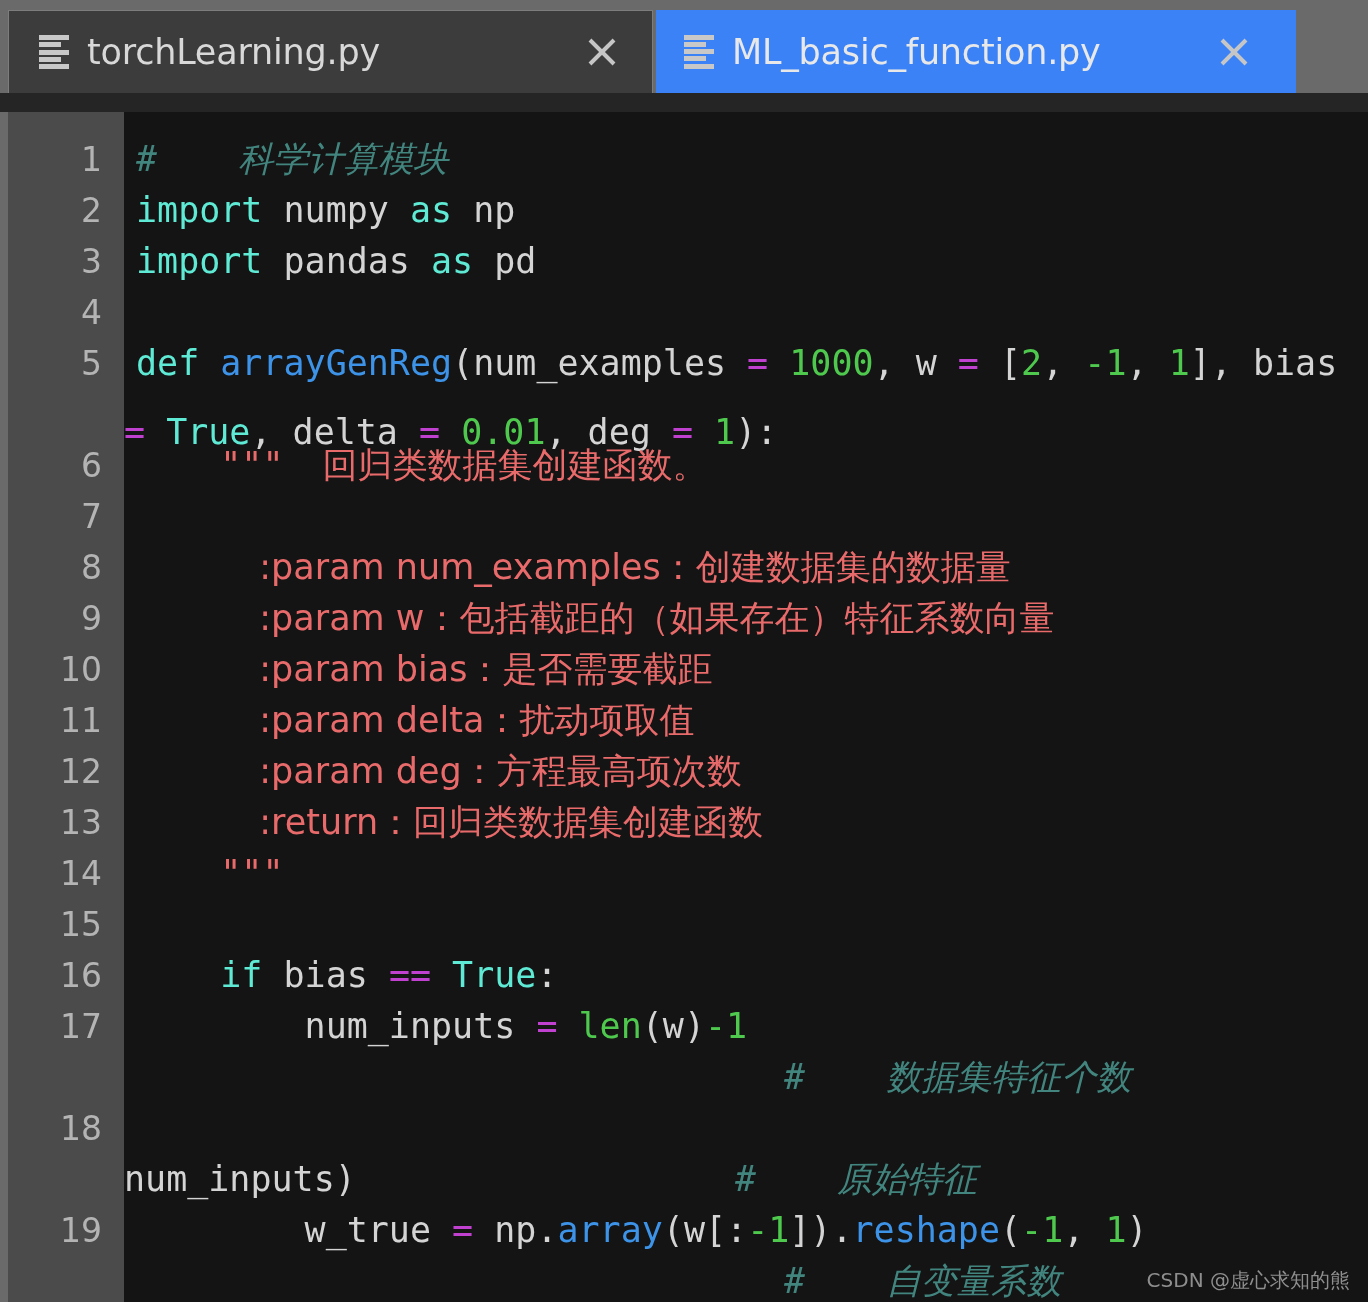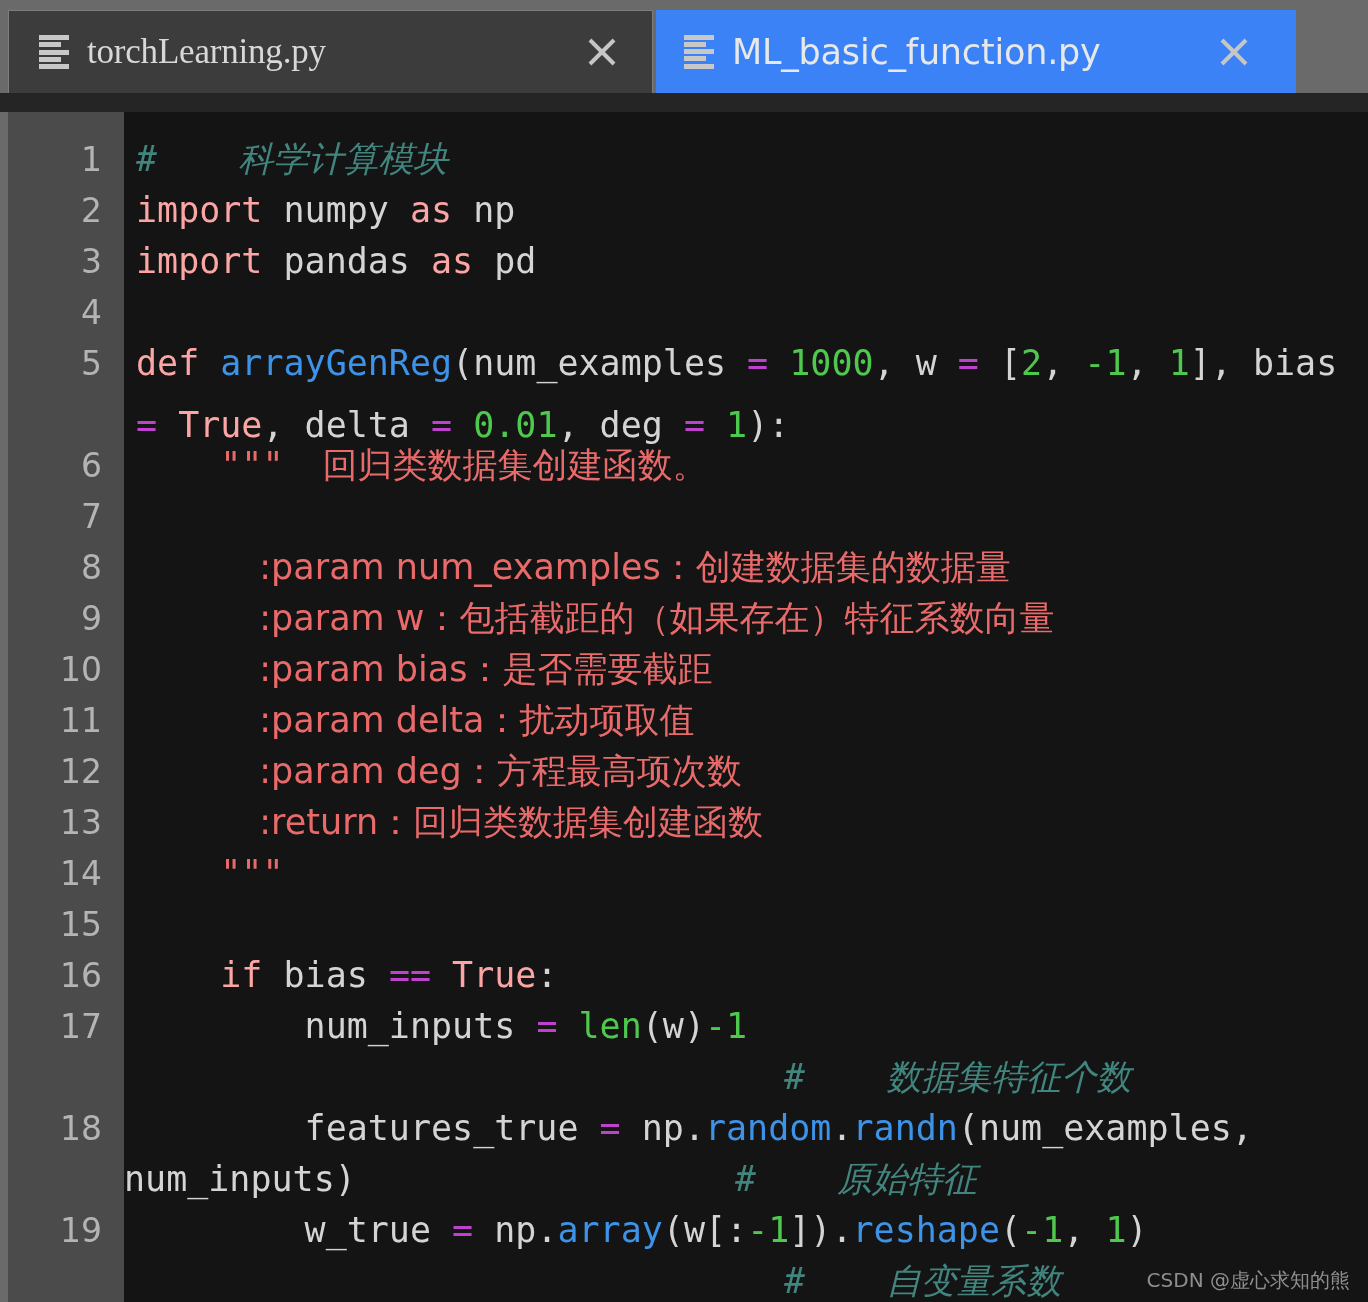--- a/index.html
+++ b/index.html
@@ -43,21 +43,21 @@
   .tab-icon i:nth-child(3){width:30px;}
   .tab-icon i:nth-child(4){width:22px;}
   .tab-icon i:nth-child(5){width:30px;}
   .tab-label{
     font-family:"DejaVu Sans","Liberation Sans",sans-serif;
     font-size:35px;
     color:#e8e8e8;
     white-space:nowrap;
     letter-spacing:-0.2px;
   }
-  .tab.inactive .tab-label{color:#d8d8d8;font-family:Liberation Serif, serif;}
+  .tab.inactive .tab-label{color:#d8d8d8;}
   .tab-close{
     position:absolute;right:30px;top:50%;transform:translateY(-50%);
     width:40px;height:40px;
   }
   .tab.active .tab-close{right:42px;}
   .tab-close:before,.tab-close:after{
     content:"";position:absolute;left:50%;top:50%;
     width:34px;height:4px;background:#c6c6c6;
     margin-left:-17px;margin-top:-2px;
   }
@@ -100,21 +100,21 @@
   .cl{
     position:absolute;left:0;
     font-size:35px;
     line-height:51px;
     color:#d4d4d4;
     white-space:pre;
     padding-left:12px;
   }
 
   
-  .kw{color:#fca5a5;}            
+  .kw{color:#5eead4;}            
   .fn{color:#3d93e8;}            
   .num{color:#4ec94e;}           
   .op{color:#c040d0;}            
   .bi{color:#4ec94e;}            
   .pl{color:#d4d4d4;}            
   .cmt{color:#42857f;font-style:italic;}   
   .doc{color:#e96a6a;}           
 
   .cjk{font-family:"DejaVu Sans","Liberation Sans",sans-serif;margin-left:39px;}
 
@@ -187,21 +187,21 @@
     <div class="cl" style="top:22px"><span class="cmt">#</span><span class="cmt">  </span><span class="cmt cjk">科学计算模块</span></div>
 
     <div class="cl" style="top:73px"><span class="kw">import</span><span class="pl"> </span><span class="pl">numpy</span><span class="pl"> </span><span class="kw">as</span><span class="pl"> </span><span class="pl">np</span></div>
 
     <div class="cl" style="top:124px"><span class="kw">import</span><span class="pl"> </span><span class="pl">pandas</span><span class="pl"> </span><span class="kw">as</span><span class="pl"> </span><span class="pl">pd</span></div>
 
     <div class="cl" style="top:175px"></div>
 
     <div class="cl" style="top:226px"><span class="kw">def</span><span class="pl"> </span><span class="fn">arrayGenReg</span><span class="pl">(num_examples </span><span class="op">=</span><span class="num"> 1000</span><span class="pl">, w </span><span class="op">=</span><span class="pl"> [</span><span class="num">2</span><span class="pl">, </span><span class="num">-1</span><span class="pl">, </span><span class="num">1</span><span class="pl">], bias</span></div>
 
-    <div class="cl" style="top:288px;padding-left:12px"><span class="op">=</span><span class="kw"> True</span><span class="pl">, delta </span><span class="op">=</span><span class="num"> 0.01</span><span class="pl">, deg </span><span class="op">=</span><span class="num"> 1</span><span class="pl">):</span></div>
+    <div class="cl" style="top:295px;padding-left:0"><span class="op">=</span><span class="kw"> True</span><span class="pl">, delta </span><span class="op">=</span><span class="num"> 0.01</span><span class="pl">, deg </span><span class="op">=</span><span class="num"> 1</span><span class="pl">):</span></div>
 
     <div class="cl" style="top:328px"><span class="pl">    </span><span class="doc">"""</span><span class="doc cjk">回归类数据集创建函数。</span></div>
 
     <div class="cl" style="top:379px"></div>
 
     <div class="cl" style="top:430px"><span class="pl">    </span><span class="doc cjk">:param num_examples：创建数据集的数据量</span></div>
     <div class="cl" style="top:532px"><span class="pl">    </span><span class="doc cjk">:param bias：是否需要截距</span></div>
     <div class="cl" style="top:481px"><span class="pl">    </span><span class="doc cjk">:param w：包括截距的（如果存在）特征系数向量</span></div>
     <div class="cl" style="top:583px"><span class="pl">    </span><span class="doc cjk">:param delta：扰动项取值</span></div>
     <div class="cl" style="top:634px"><span class="pl">    </span><span class="doc cjk">:param deg：方程最高项次数</span></div>
@@ -209,21 +209,20 @@
 
     <div class="cl" style="top:736px"><span class="pl">    </span><span class="doc">"""</span></div>
 
     <div class="cl" style="top:787px"></div>
 
     <div class="cl" style="top:838px"><span class="pl">    </span><span class="kw">if</span><span class="pl"> bias </span><span class="op">==</span><span class="kw"> True</span><span class="pl">:</span></div>
 
     <div class="cl" style="top:889px"><span class="pl">        </span><span class="pl">num_inputs </span><span class="op">=</span><span class="bi"> len</span><span class="pl">(w)</span><span class="num">-1</span></div>
     <div class="cl" style="top:940px;padding-left:660px"><span class="cmt">#</span><span class="cmt">  </span><span class="cmt cjk">数据集特征个数</span></div>
 
-    <div class="cl" style="top:991px"><span class="pl">        </span><span class="pl">features_true </span><span class="op">=</span><span class="pl"> np.</span><span class="fn">random</span><span class="pl">.</span><span class="fn">randn</span><span class="pl">(num_examples,</span></div>
     <div class="cl" style="top:1042px;padding-left:0"><span class="pl">num_inputs)</span><span class="pl">                  </span><span class="cmt">#</span><span class="cmt">  </span><span class="cmt cjk">原始特征</span></div>
 
     <div class="cl" style="top:1093px"><span class="pl">        </span><span class="pl">w_true </span><span class="op">=</span><span class="pl"> np.</span><span class="fn">array</span><span class="pl">(w[:</span><span class="num">-1</span><span class="pl">]).</span><span class="fn">reshape</span><span class="pl">(</span><span class="num">-1</span><span class="pl">, </span><span class="num">1</span><span class="pl">)</span></div>
     <div class="cl" style="top:1144px;padding-left:660px"><span class="cmt">#</span><span class="cmt">  </span><span class="cmt cjk">自变量系数</span></div>
 
   </div>
 
   <div id="watermark">CSDN @虚心求知的熊</div>
 </div>
 

